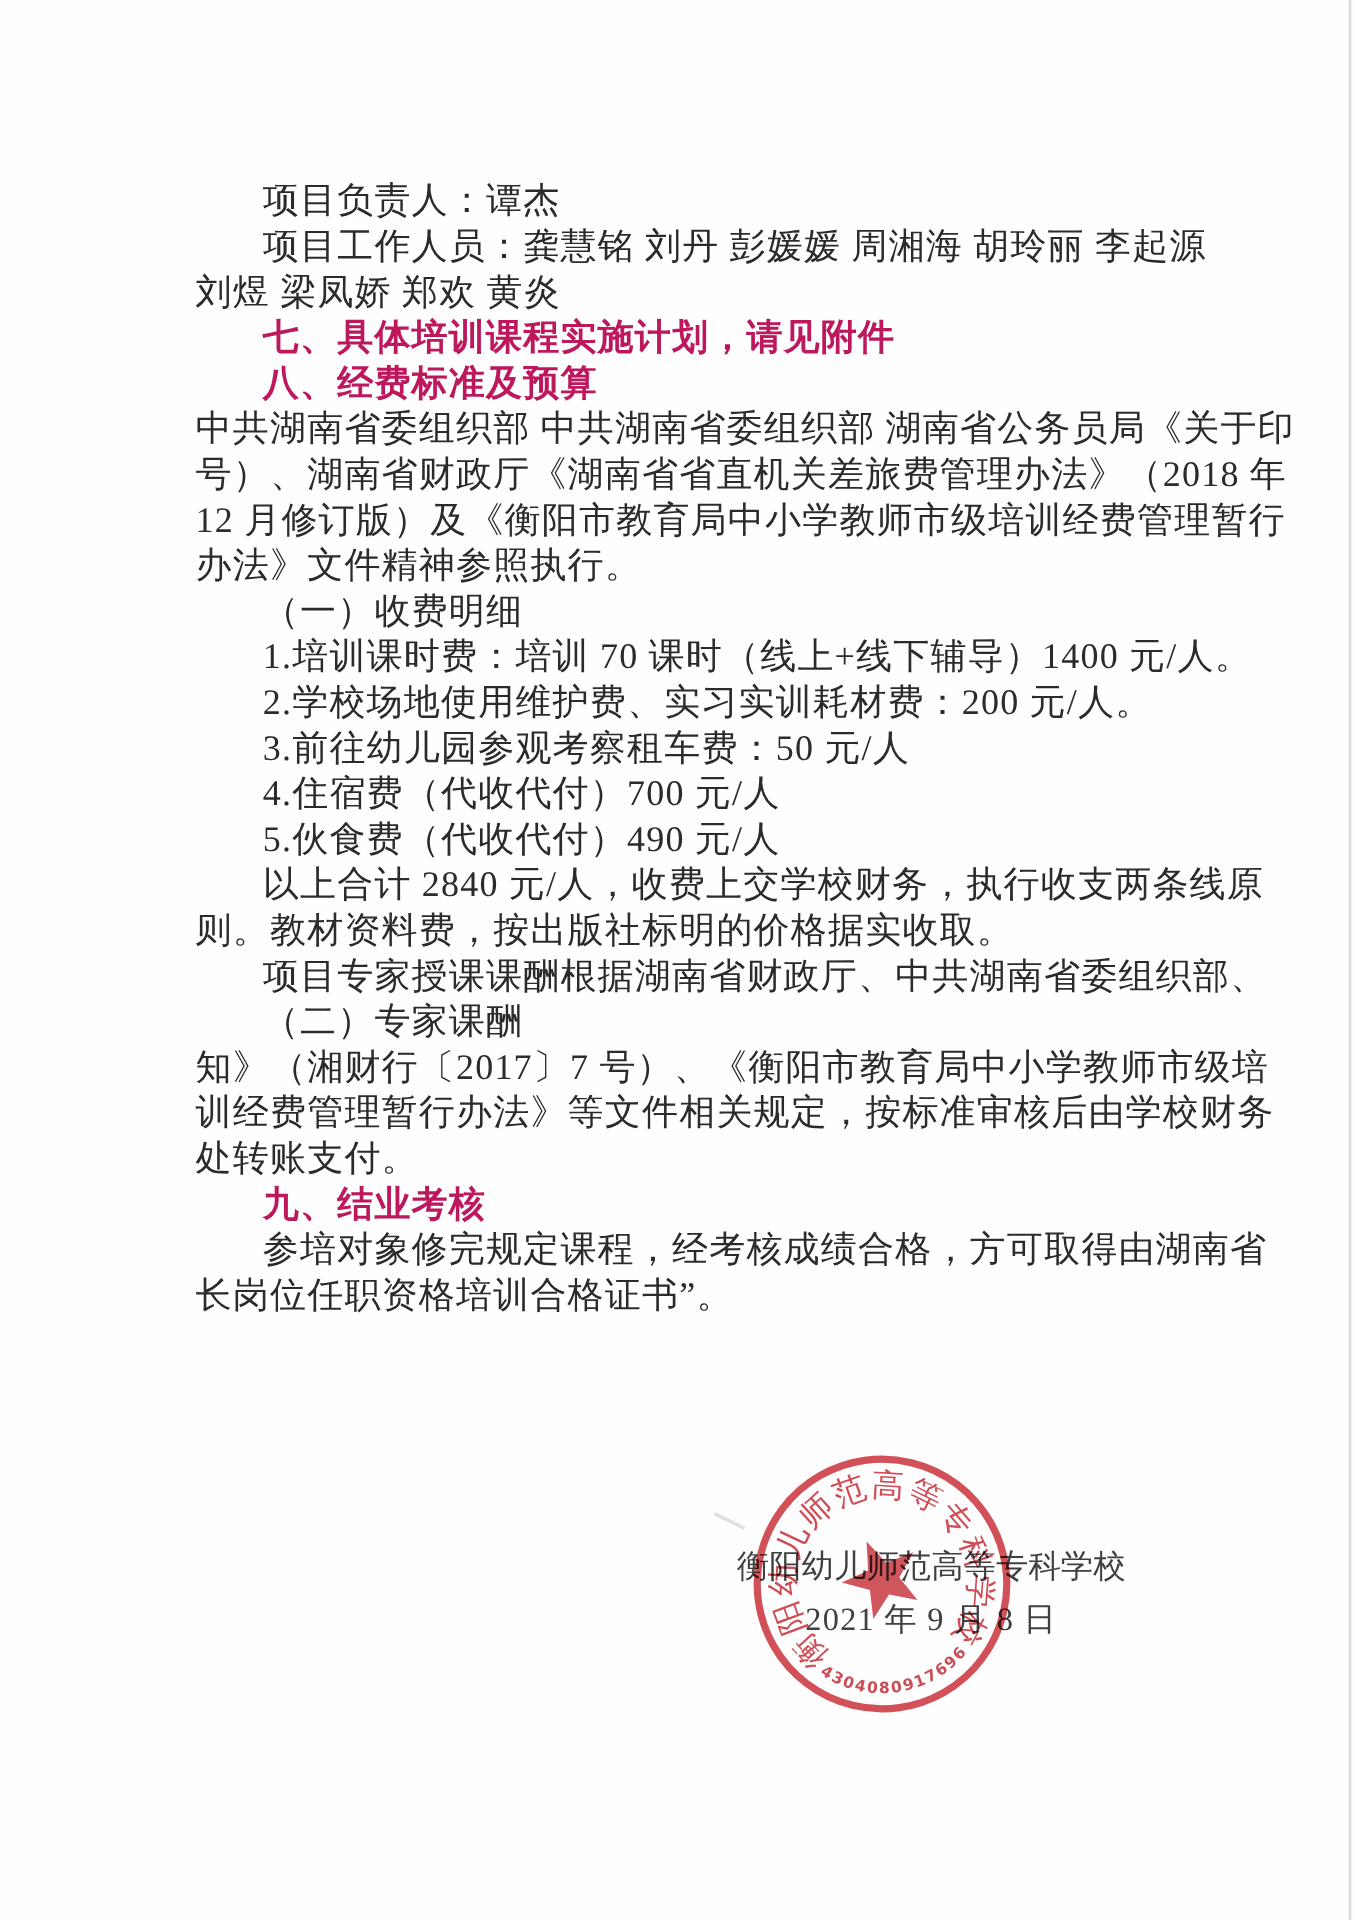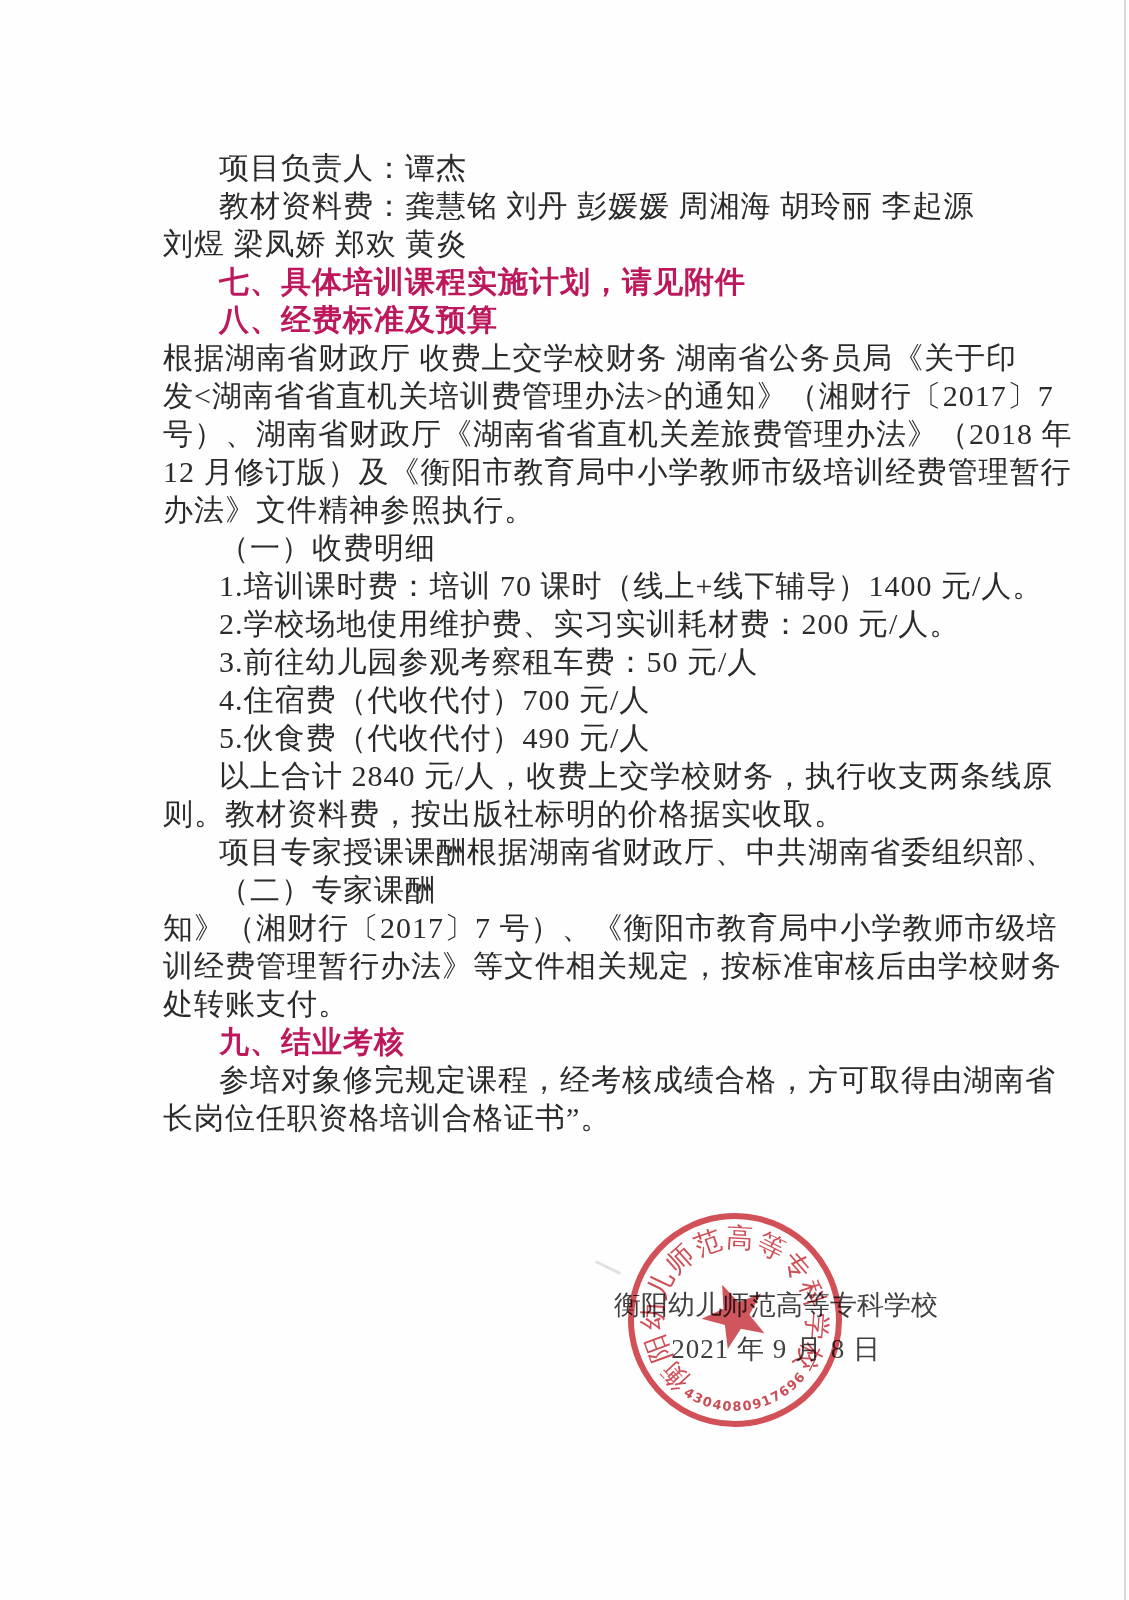--- a/index.html
+++ b/index.html
@@ -47,26 +47,25 @@
     background:#c6c6cc; transform:rotate(26deg); opacity:0.55; border-radius:2px;
   }
 </style>
 </head>
 <body>
 
 <div class="page">
 
   <div class="doc">
     <div class="ln indent">项目负责人：谭杰</div>
-    <div class="ln indent">教材资料费：龚慧铭 刘丹 彭媛媛 周湘海 胡玲丽 李起源</div>
+    <div class="ln indent">项目工作人员：龚慧铭 刘丹 彭媛媛 周湘海 胡玲丽 李起源</div>
     <div class="ln">刘煜 梁凤娇 郑欢 黄炎</div>
     <div class="ln indent heading">七、具体培训课程实施计划，请见附件</div>
     <div class="ln indent heading">八、经费标准及预算</div>
-    <div class="ln">根据湖南省财政厅 收费上交学校财务 湖南省公务员局《关于印</div>
-    <div class="ln">发&lt;湖南省省直机关培训费管理办法&gt;的通知》（湘财行〔2017〕7</div>
+    <div class="ln">中共湖南省委组织部 中共湖南省委组织部 湖南省公务员局《关于印</div>
     <div class="ln">号）、湖南省财政厅《湖南省省直机关差旅费管理办法》（2018 年</div>
     <div class="ln">12 月修订版）及《衡阳市教育局中小学教师市级培训经费管理暂行</div>
     <div class="ln">办法》文件精神参照执行。</div>
     <div class="ln indent">（一）收费明细</div>
     <div class="ln indent">1.培训课时费：培训 70 课时（线上+线下辅导）1400 元/人。</div>
     <div class="ln indent">2.学校场地使用维护费、实习实训耗材费：200 元/人。</div>
     <div class="ln indent">3.前往幼儿园参观考察租车费：50 元/人</div>
     <div class="ln indent">4.住宿费（代收代付）700 元/人</div>
     <div class="ln indent">5.伙食费（代收代付）490 元/人</div>
     <div class="ln indent">以上合计 2840 元/人，收费上交学校财务，执行收支两条线原</div>

